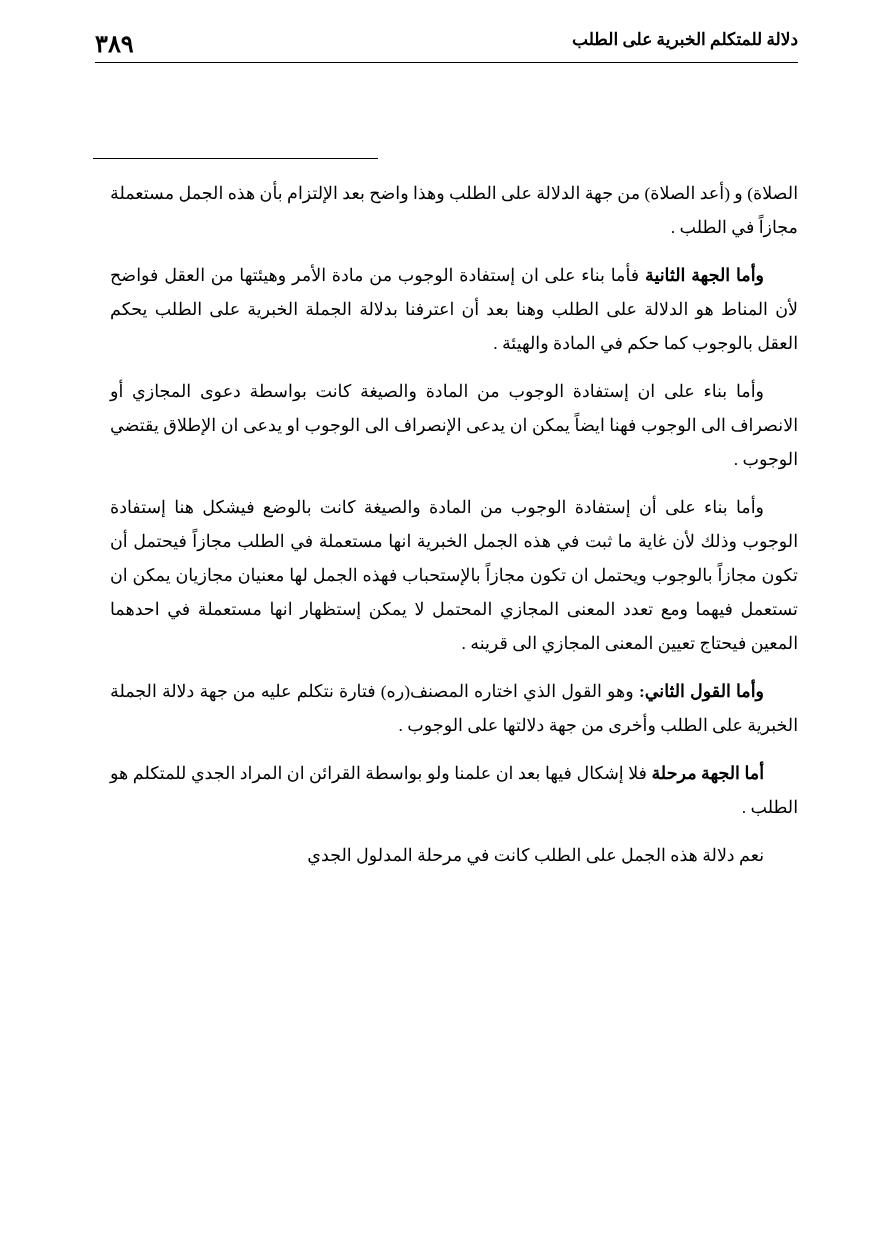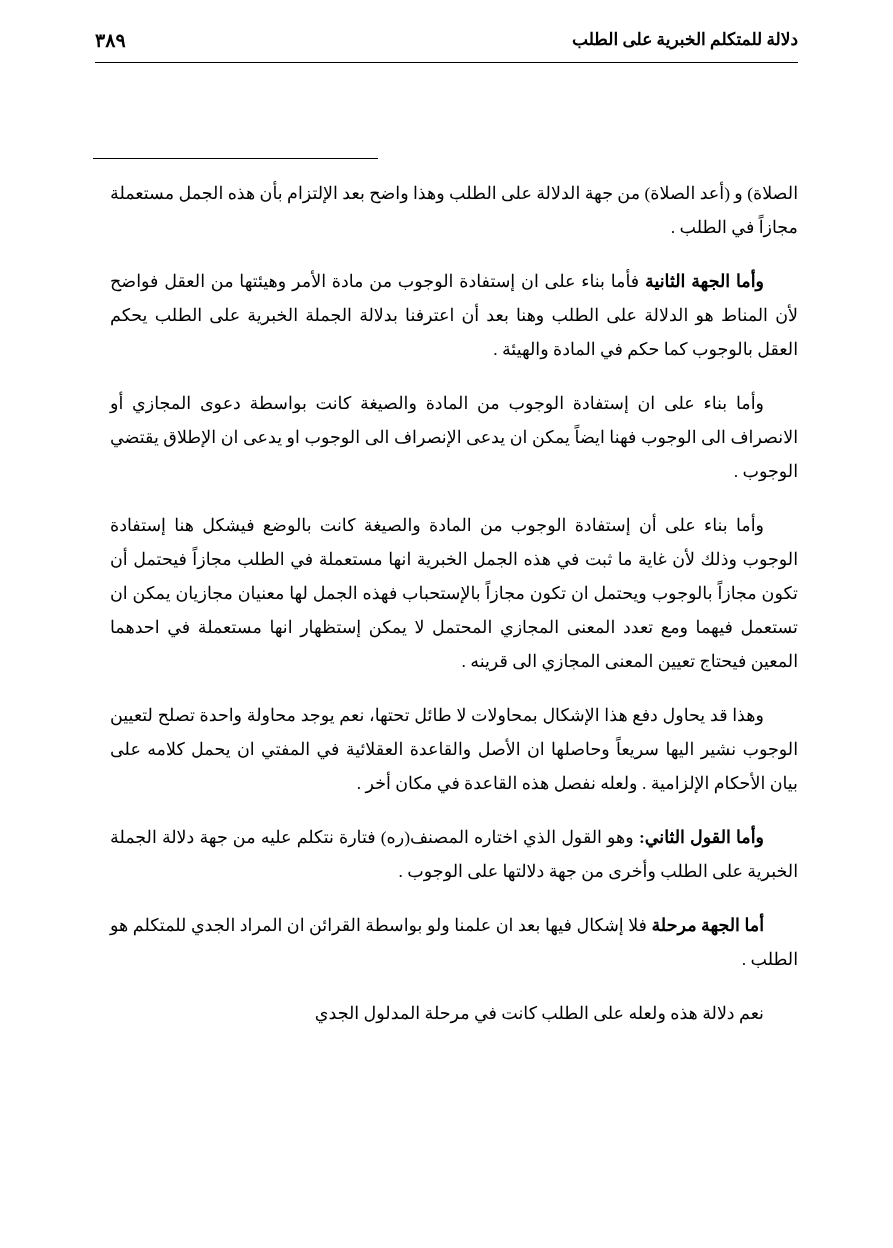--- a/index.html
+++ b/index.html
@@ -32,21 +32,21 @@
     direction: rtl;
   }
   .header-title {
     font-size: 17px;
     font-weight: bold;
     letter-spacing: 0;
     white-space: nowrap;
     line-height: 1.2;
   }
   .page-number {
-    font-size: 19px;
+    font-size: 24px;
     font-weight: bold;
     letter-spacing: 1px;
     white-space: nowrap;
     line-height: 1.2;
   }
   .header-rule {
     position: absolute;
     top: 62px;
     right: 95px;
     left: 95px;
@@ -72,21 +72,21 @@
     text-align: justify;
     text-justify: inter-word;
   }
   .body p {
     margin: 0;
     font-size: 17.5px;
     line-height: 34px;
     text-align: justify;
   }
   .body p.para {
-    margin-top: 20px;
+    margin-top: 14px;
     text-indent: 34px;
   }
   .body p.first {
     margin-top: 0;
     text-indent: 0;
   }
   .body p .lead {
     font-weight: bold;
   }
   
@@ -107,22 +107,21 @@
   <div class="body">
 
     <p class="para first"><span>الصلاة) و (أعد الصلاة) من جهة الدلالة على الطلب وهذا واضح بعد الإلتزام بأن هذه الجمل مستعملة مجازاً في الطلب .</span></p>
 
     <p class="para"><span class="lead">وأما الجهة الثانية</span><span> فأما بناء على ان إستفادة الوجوب من مادة الأمر وهيئتها من العقل فواضح لأن المناط هو الدلالة على الطلب وهنا بعد أن اعترفنا بدلالة الجملة الخبرية على الطلب يحكم العقل بالوجوب كما حكم في المادة والهيئة .</span></p>
 
     <p class="para"><span>وأما بناء على ان إستفادة الوجوب من المادة والصيغة كانت بواسطة دعوى المجازي أو الانصراف الى الوجوب فهنا ايضاً يمكن ان يدعى الإنصراف الى الوجوب او يدعى ان الإطلاق يقتضي الوجوب .</span></p>
 
     <p class="para"><span>وأما بناء على أن إستفادة الوجوب من المادة والصيغة كانت بالوضع فيشكل هنا إستفادة الوجوب وذلك لأن غاية ما ثبت في هذه الجمل الخبرية انها مستعملة في الطلب مجازاً فيحتمل أن تكون مجازاً بالوجوب ويحتمل ان تكون مجازاً بالإستحباب فهذه الجمل لها معنيان مجازيان يمكن ان تستعمل فيهما ومع تعدد المعنى المجازي المحتمل لا يمكن إستظهار انها مستعملة في احدهما المعين فيحتاج تعيين المعنى المجازي الى قرينه .</span></p>
 
-    <p class="para"><span>وهذا قد يحاول دفع هذا الإشكال بمحاولات لا طائل تحتها، نعم يوجد محاولة واحدة تصلح لتعيين الوجوب نشير اليها سريعاً وحاصلها ان الأصل والقاعدة العقلائية في المفتي ان يحمل كلامه على بيان الأحكام الإلزامية . ولعله نفصل هذه القاعدة في مكان أخر .</span></p>
 
     <p class="para"><span class="lead">وأما القول الثاني:</span><span> وهو القول الذي اختاره المصنف(ره) فتارة نتكلم عليه من جهة دلالة الجملة الخبرية على الطلب وأخرى من جهة دلالتها على الوجوب .</span></p>
 
     <p class="para"><span class="lead">أما الجهة مرحلة</span><span> فلا إشكال فيها بعد ان علمنا ولو بواسطة القرائن ان المراد الجدي للمتكلم هو الطلب .</span></p>
 
-    <p class="para"><span>نعم دلالة هذه ولعله على الطلب كانت في مرحلة المدلول الجدي</span></p>
+    <p class="para"><span>نعم دلالة هذه الجمل على الطلب كانت في مرحلة المدلول الجدي</span></p>
 
   </div>
 </div>
 
 </body></html>

